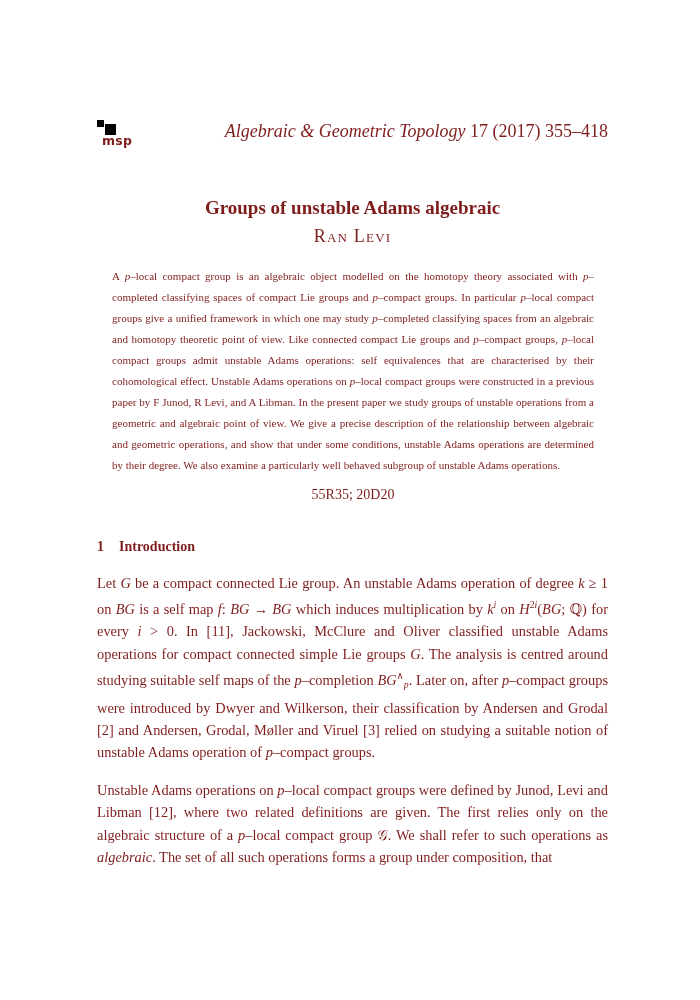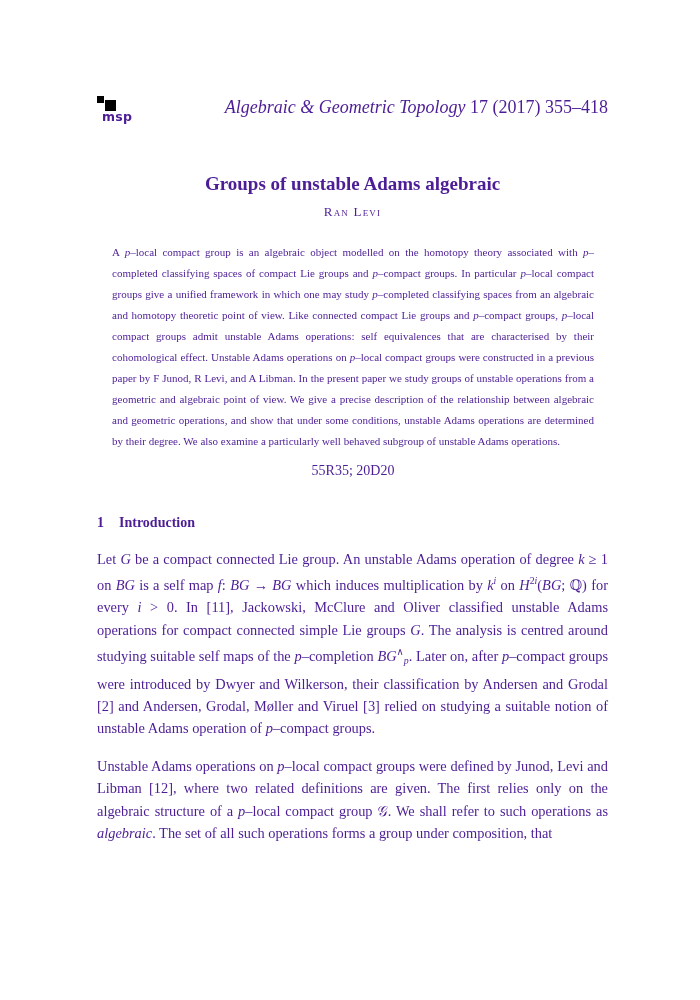--- a/index.html
+++ b/index.html
@@ -1,23 +1,24 @@
 <!DOCTYPE html>
 <html><head>
 <meta charset="utf-8">
 <style>
   * { box-sizing: border-box; margin: 0; padding: 0; }
   html, body { background: #ffffff; }
   .page {
     width: 700px; height: 852px;
     position: relative;
     background: #ffffff;
-    color: #4c1d95;
+    color: #7f1d1d;
     font-family: "Liberation Serif", "DejaVu Serif", serif;
     overflow: hidden;
+    margin-top: 24px;
   }
   .content { padding: 96px 92px 0 97px; }
 
   
   .header { display: flex; justify-content: space-between; align-items: flex-start; }
   .logo { position: relative; width: 52px; height: 30px; flex: 0 0 auto; }
   .sq1 { position: absolute; left: 0; top: 0; width: 7px; height: 7px; background: #000; }
   .sq2 { position: absolute; left: 8px; top: 4px; width: 11px; height: 11px; background: #000; }
   .logo-text {
     position: absolute; left: 5px; top: 13px;
@@ -30,21 +31,21 @@
 
   
   .paper-title {
     margin-top: 46px;
     font-size: 19px; font-weight: 700;
     text-align: center; line-height: 23.5px;
   }
   .authors { margin-top: 7px; text-align: center; }
   .author {
     font-variant: small-caps;
-    font-size: 13px; line-height: 18px; letter-spacing: 1.2px;
+    font-size: 18px; line-height: 18px; letter-spacing: 1.2px;
   }
 
   
   .abstract { margin: 21px 14px 0 15px; }
   .abstract-text { font-size: 11px; line-height: 21px; text-align: justify; }
   .msc { font-size: 14px; margin-top: 11px; text-align: center; }
 
   
   .section-heading { margin-top: 36px; font-size: 14px; font-weight: 700; }
   .section-number { margin-right: 15px; }

